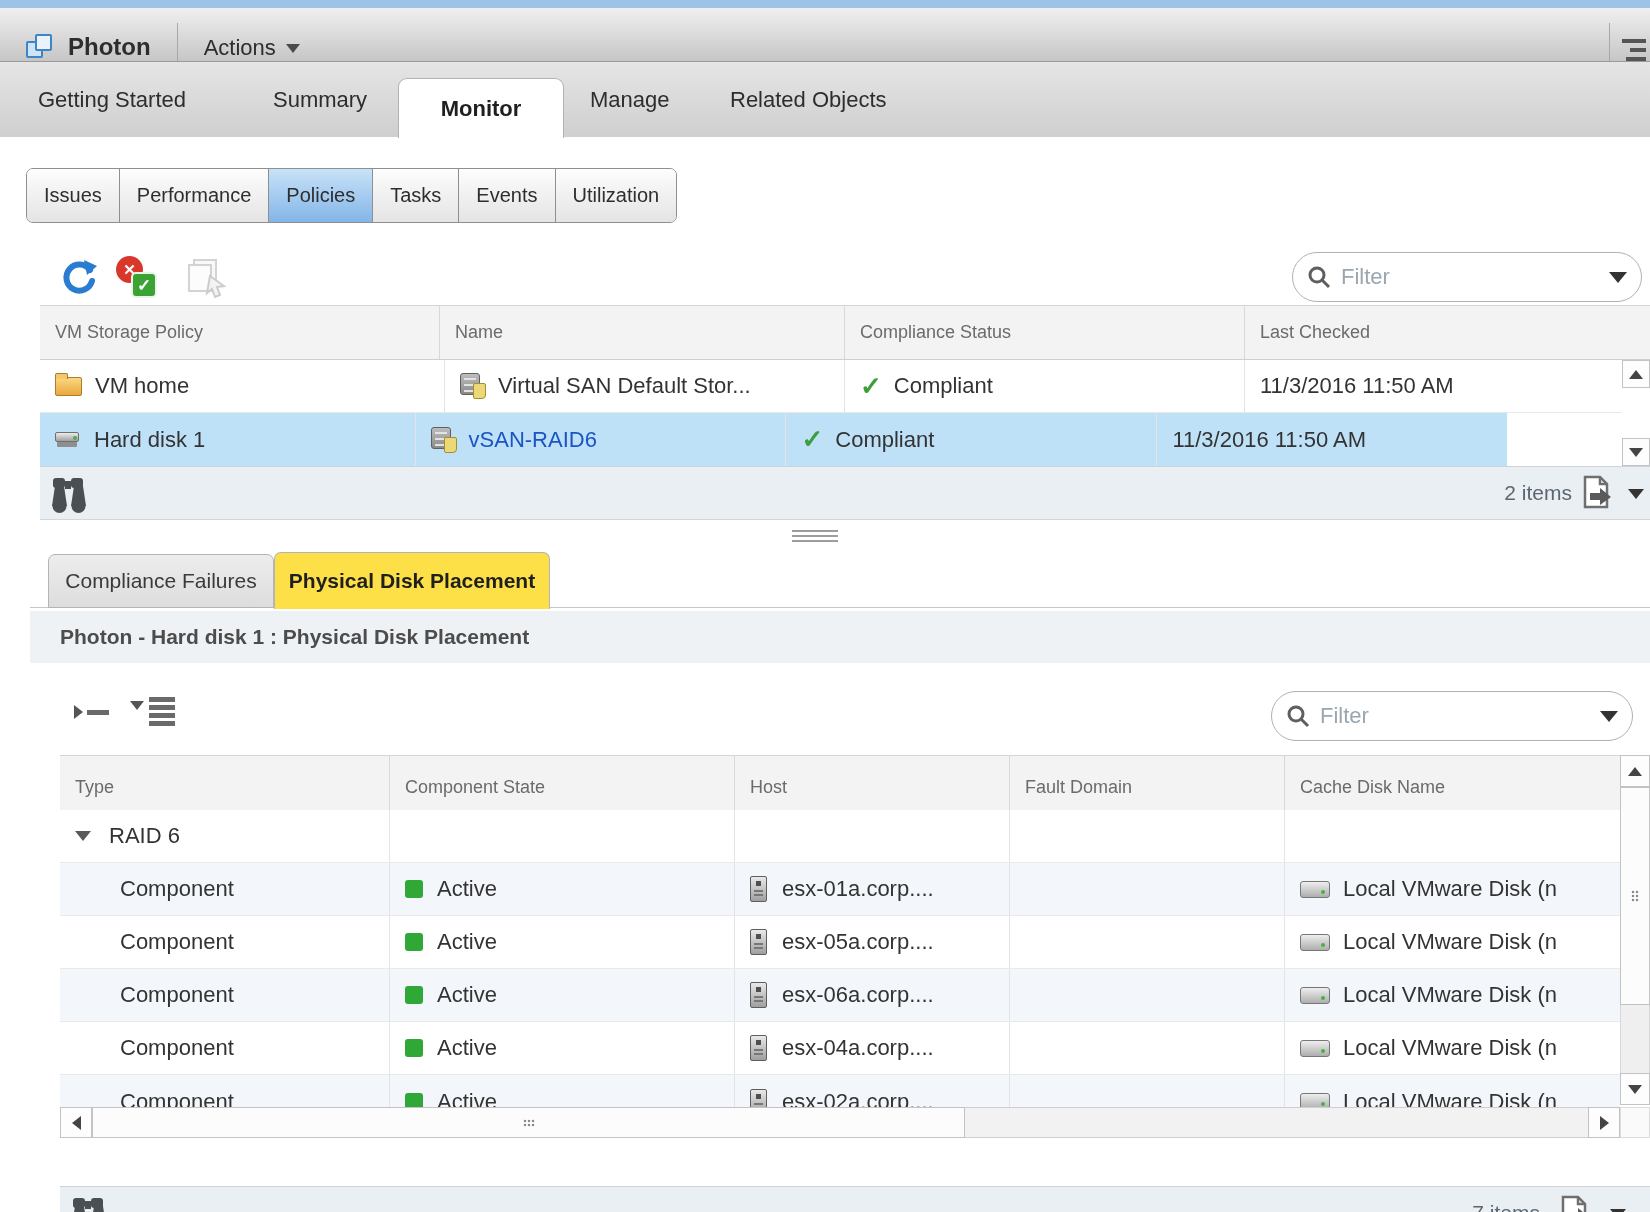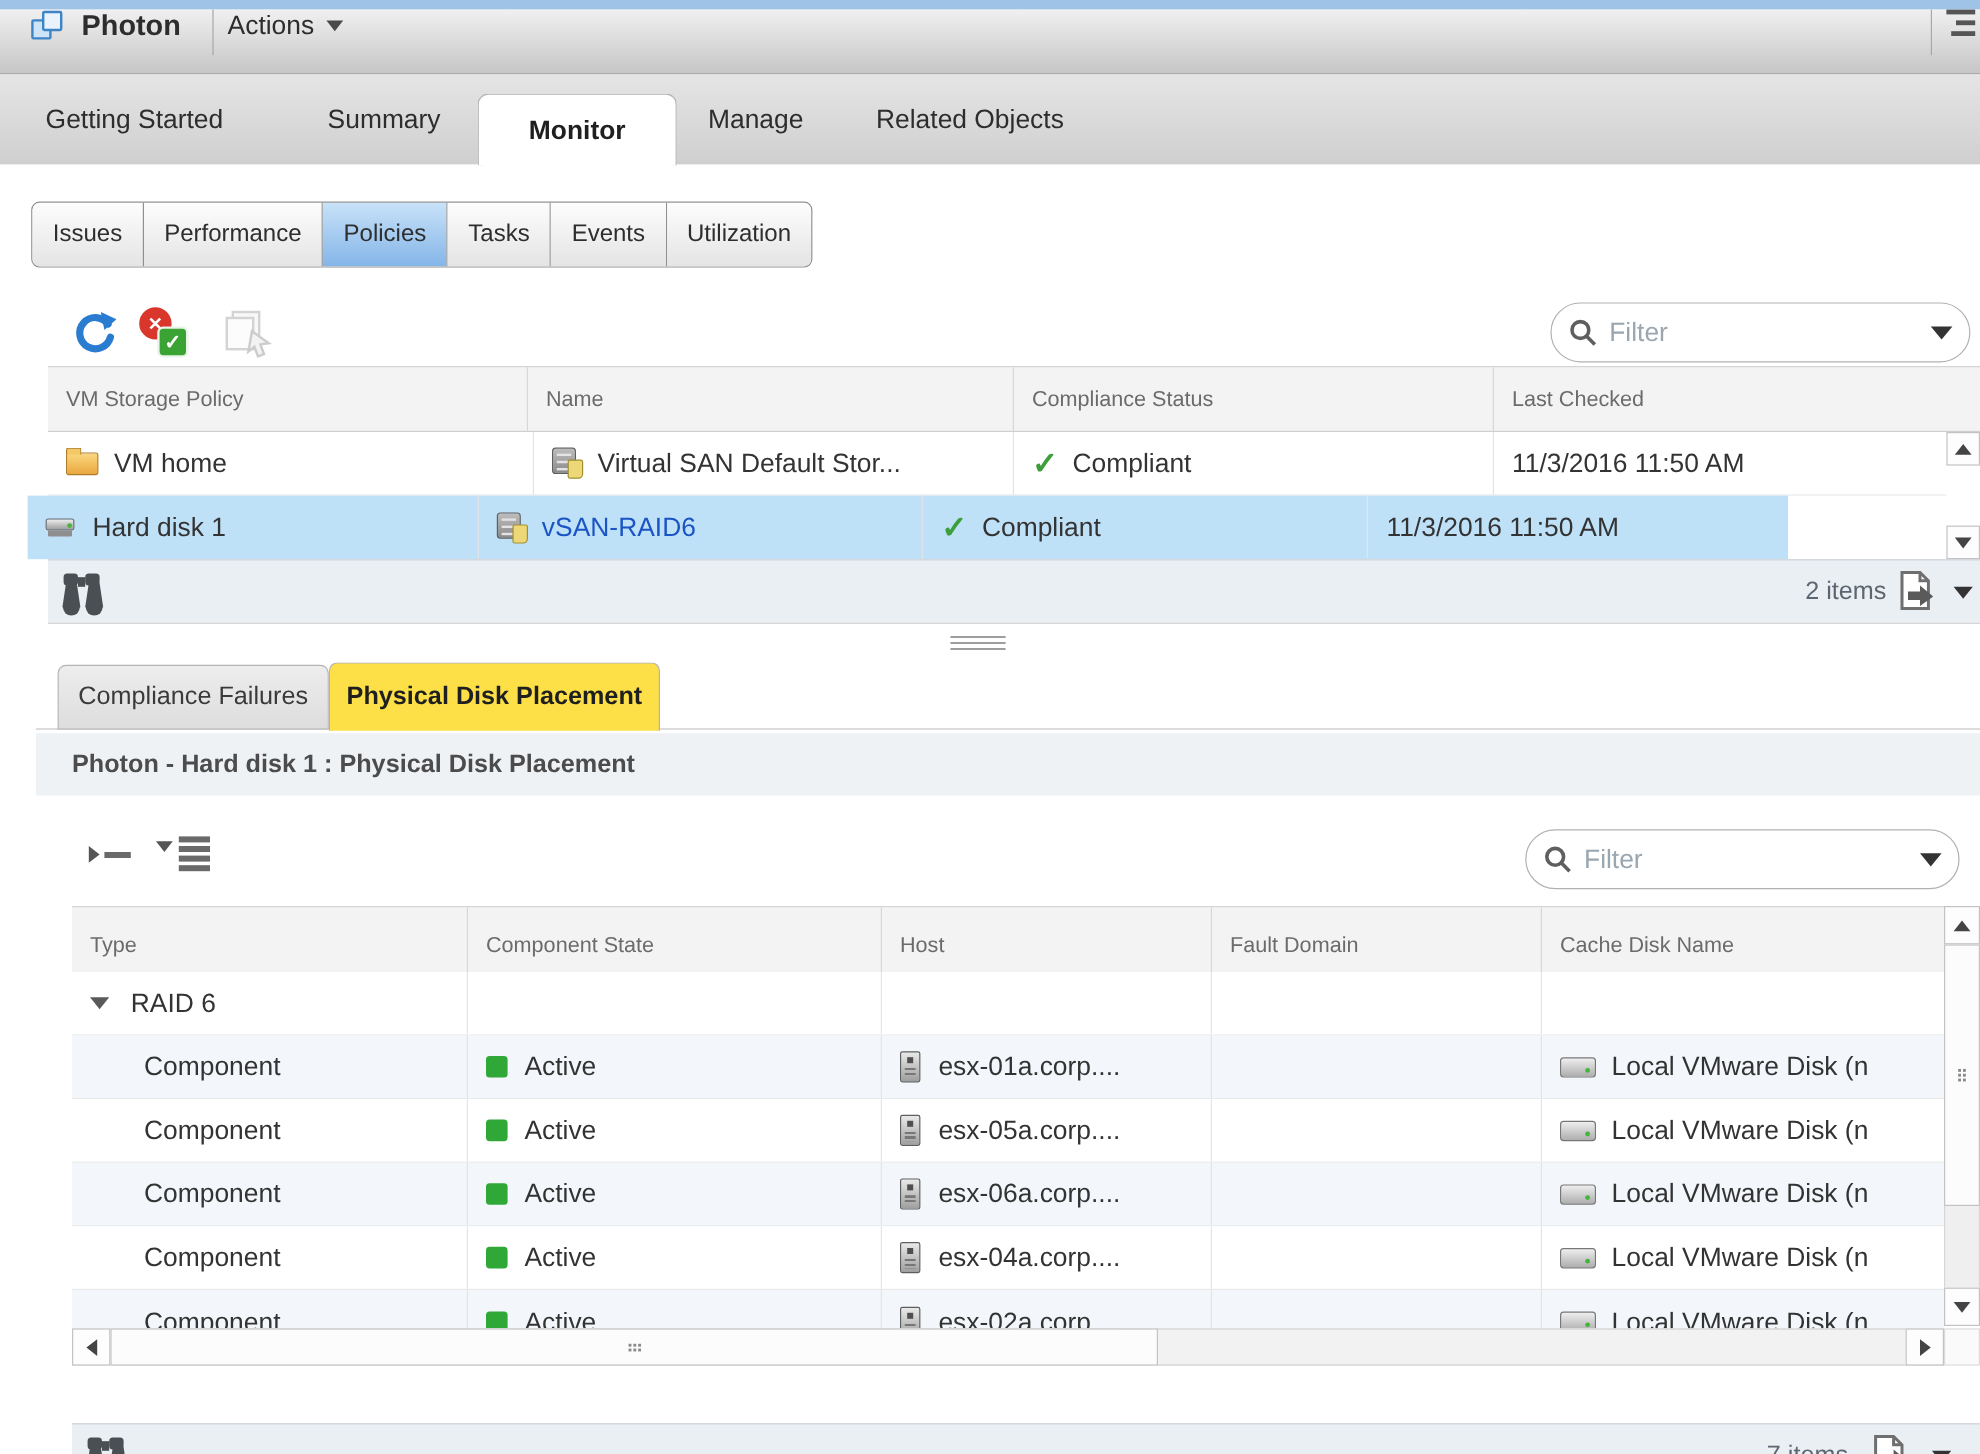--- a/index.html
+++ b/index.html
@@ -3,27 +3,27 @@
 <meta charset="utf-8">
 <style>
   * { margin:0; padding:0; box-sizing:border-box; }
   html,body { width:1650px; height:1212px; background:#fff; font-family:"Liberation Sans", sans-serif; }
   .app { position:relative; width:1650px; height:1212px; overflow:hidden; background:#fff; }
 
   
   .top-strip { position:absolute; left:0; top:0; width:1650px; height:8px; background:#9fc3e7; }
   .title-bar { position:absolute; left:0; top:8px; width:1650px; height:54px;
     background:linear-gradient(#f0f0f0,#c6c6c6); border-bottom:1px solid #9a9a9a;
-    display:flex; align-items:flex-start; }
+    display:flex; align-items:flex-end; }
   .vm-icon { width:30px; height:28px; position:relative; margin-left:26px; }
   .vm-icon .sq1 { position:absolute; left:0; top:8px; width:17px; height:17px; background:#cde3f6; border:2px solid #3d85c6; border-radius:2px; }
   .vm-icon .sq2 { position:absolute; left:9px; top:1px; width:17px; height:17px; background:#eaf3fb; border:2px solid #3d85c6; border-radius:2px; }
   .title-text { font-size:24px; font-weight:bold; color:#2d2d2d; margin-left:12px; }
   .tb-sep { width:1px; height:38px; background:#a8a8a8; margin:0 0 0 26px; }
-  .actions { display:flex; align-items:center; margin-left:12px; cursor:pointer; }
+  .actions { display:flex; align-items:center; margin-left:26px; cursor:pointer; }
   .actions-label { font-size:22px; color:#2d2d2d; }
   .caret-down { width:0; height:0; border-left:7px solid transparent; border-right:7px solid transparent; border-top:9px solid #4a4a4a; margin-left:10px; }
   .tb-spacer { flex:1; }
   .panel-menu { width:26px; height:22px; margin:0 4px 0 10px; display:flex; flex-direction:column; justify-content:space-between; cursor:pointer; }
   .panel-menu i { display:block; height:4px; background:#555; }
   .panel-menu i:nth-child(1){ width:24px; align-self:flex-end;}
   .panel-menu i:nth-child(2){ width:16px; align-self:flex-end;}
   .panel-menu i:nth-child(3){ width:20px; align-self:flex-end;}
 
   
@@ -240,21 +240,21 @@
       <span>Virtual SAN Default Stor...</span>
     </div>
     <div class="td t1-c3">
       <span class="check-green">✓</span>
       <span>Compliant</span>
     </div>
     <div class="td t1-c4">
       <span>11/3/2016 11:50 AM</span>
     </div>
   </div>
-  <div class="trow row-sel" style="left:23px; top:413px; width:1467px; height:53px;">
+  <div class="trow row-sel" style="left:40px; top:413px; width:1467px; height:53px;">
     <div class="td t1-c1">
       <span class="hdd-icon">
           <span class="p1"></span>
           <span class="p2"></span>
           <span class="dotg"></span>
         </span>
       <span>Hard disk 1</span>
     </div>
     <div class="td t1-c2">
       <span class="policy-icon">

